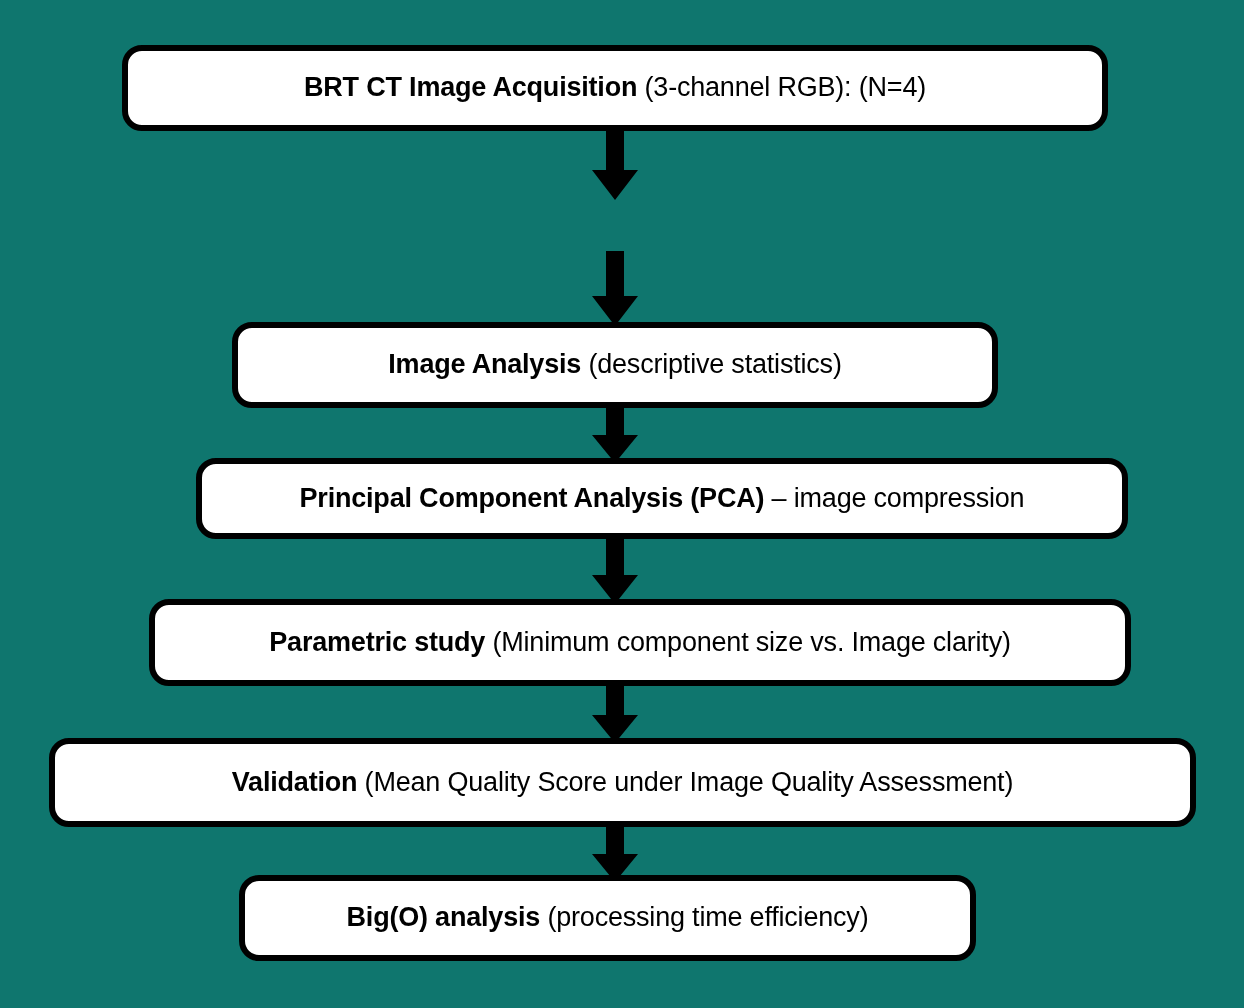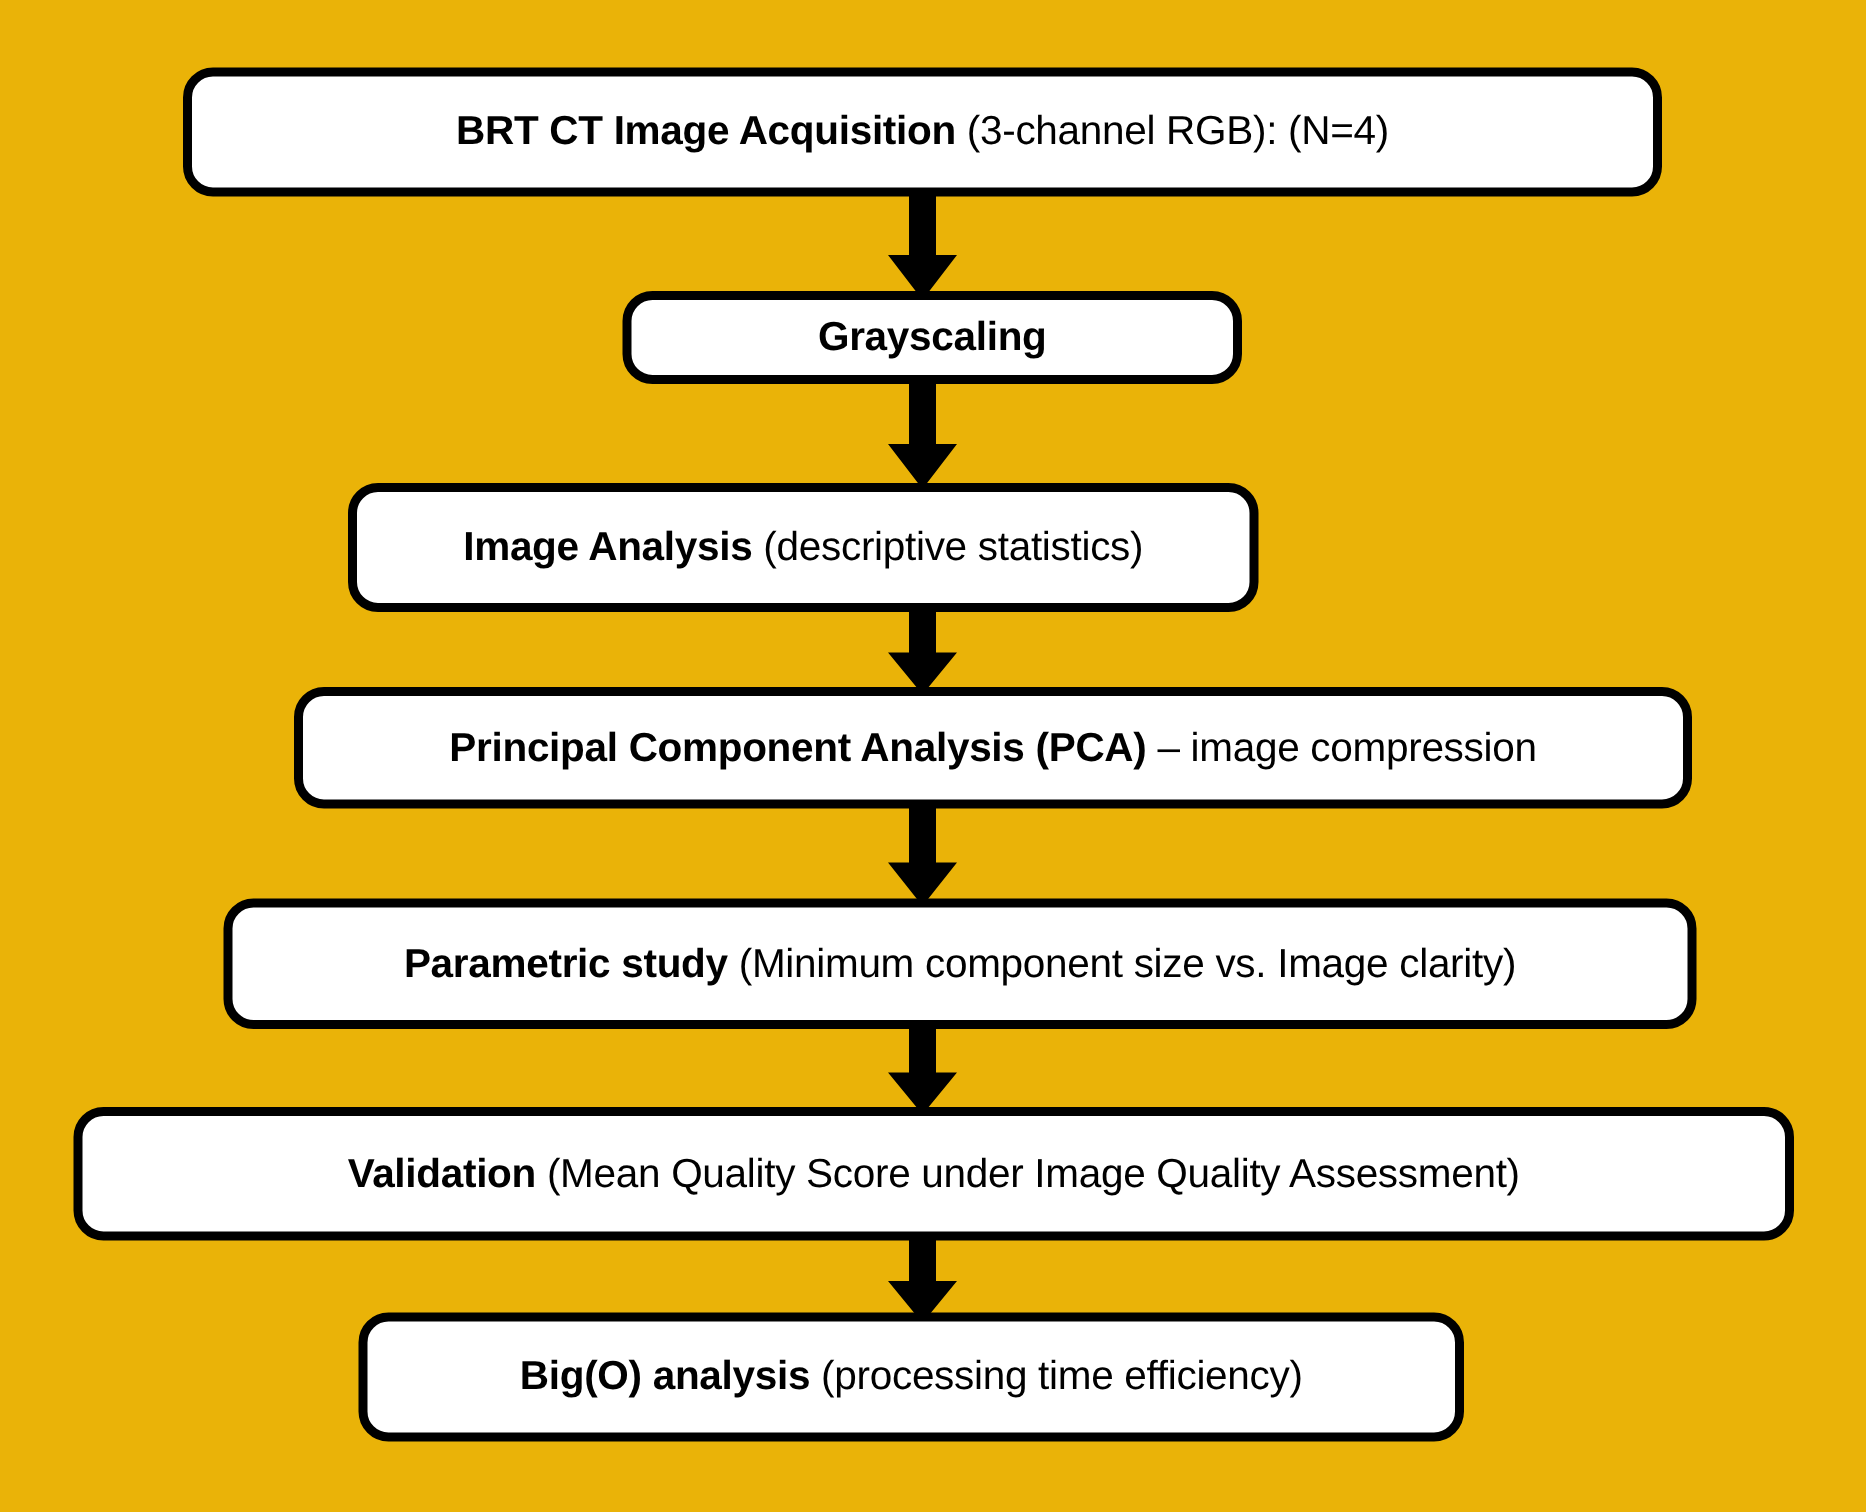--- a/index.html
+++ b/index.html
@@ -11,21 +11,21 @@
   body {
     width: 1244px;
     height: 1008px;
     font-family: "Liberation Sans", sans-serif;
     overflow: hidden;
   }
   #flowchart {
     position: relative;
     width: 1244px;
     height: 1008px;
-    background: #eab308;
+    background: #0f766e;
   }
   .node {
     position: absolute;
     box-sizing: border-box;
     background: #ffffff;
     border: 6px solid #000000;
     border-radius: 20px;
     display: flex;
     align-items: center;
     justify-content: center;
@@ -44,21 +44,21 @@
     font-weight: bold;
     font-size: 27px;
   }
   .t-reg {
     font-weight: normal;
     font-size: 27px;
   }
   
   #node-0 { left: 122px; top: 45px;  width: 986px; height: 86px; }
   #node-1 { left: 415px; top: 194px; width: 413px; height: 62px; }
-  #node-2 { left: 232px; top: 322px; width: 607px; height: 86px; }
+  #node-2 { left: 232px; top: 322px; width: 766px; height: 86px; }
   #node-3 { left: 184px; top: 458px; width: 932px; height: 81px; margin-left: 12px; }
   #node-4 { left: 149px; top: 599px; width: 982px; height: 87px; }
   #node-5 { left: 49px;  top: 738px; width: 1147px; height: 89px; }
   #node-6 { left: 239px; top: 875px; width: 737px; height: 86px; justify-content: center; }
 
   .arrow {
     position: absolute;
     z-index: 1;
   }
   .arrow svg { display: block; }
@@ -101,23 +101,20 @@
   <div class="arrow" style="left:590px; top:822px; width:50px; height:62px;">
     <svg width="50" height="62" viewBox="0 0 50 62" xmlns="http://www.w3.org/2000/svg">
       <polygon points="16,0 34,0 34,32 48,32 25,60 2,32 16,32" fill="#000000"></polygon>
     </svg>
   </div>
 
   <div class="node" id="node-0">
     <span class="node-text"><span class="t-bold">BRT CT Image Acquisition</span><span class="t-reg"> (3-channel RGB): (N=4)</span></span>
   </div>
 
-  <div class="node" id="node-1">
-    <span class="node-text"><span class="t-bold">Grayscaling</span><span class="t-reg"></span></span>
-  </div>
 
   <div class="node" id="node-2">
     <span class="node-text"><span class="t-bold">Image Analysis</span><span class="t-reg"> (descriptive statistics)</span></span>
   </div>
 
   <div class="node" id="node-3">
     <span class="node-text"><span class="t-bold">Principal Component Analysis (PCA)</span><span class="t-reg"> – image compression</span></span>
   </div>
 
   <div class="node" id="node-5">

